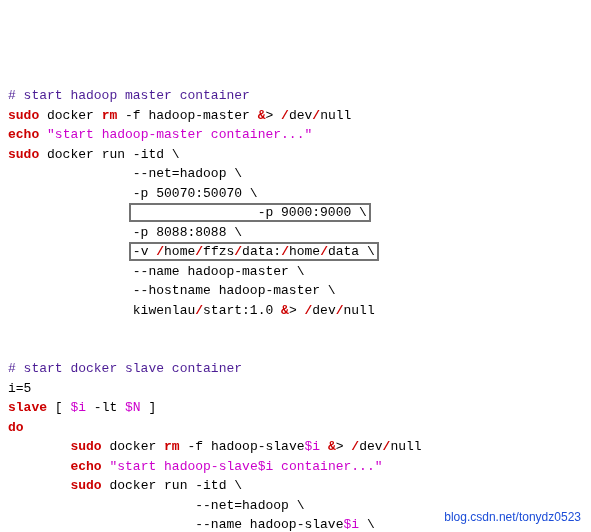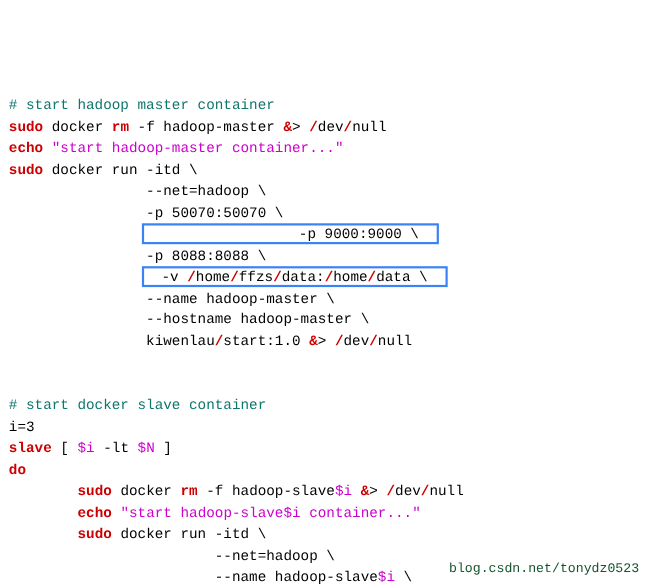--- a/index.html
+++ b/index.html
@@ -7,37 +7,37 @@
     padding: 8px;
     font-family: "Courier New", monospace;
     font-size: 13px;
     line-height: 1.5;
     background: #fff;
     color: #000;
     white-space: pre;
     width: 591px;
     box-sizing: border-box;
   }
-  .comment { color: #0f766e; }
+  .comment { color: #4c1d95; }
   .kw-red { color: #cc0000; font-weight: bold; margin-top: 29px; }
   .str { color: #cc00cc; }
   .punct { color: #cc0000; font-weight: bold; }
   .var { color: #cc00cc; }
   .hl {
-    border: 2px solid #3b82f6;
-    padding: 0 16px;
+    border: 2px solid #737373;
+    padding: 0 2px;
     margin-left: -4px;
   }
   .watermark {
     position: absolute;
     right: 10px;
     bottom: 6px;
-    color: #14532d;
+    color: #1d4ed8;
     font-size: 12px;
-    font-family: Liberation Mono, monospace;
+    font-family: Liberation Sans, sans-serif;
   }
 </style>
 </head>
 <body>
 
 
 
 <div><span class="comment"># start hadoop master container</span>
 <span class="kw-red">sudo</span><span> docker </span><span class="kw-red">rm</span><span> -f hadoop-master </span><span class="punct">&amp;</span><span>&gt; </span><span class="punct">/</span><span>dev</span><span class="punct">/</span><span>null</span>
 <span class="kw-red">echo</span><span> </span><span class="str">"start hadoop-master container..."</span>
@@ -46,21 +46,21 @@
 <span>                -p 50070:50070 \</span>
 <span>                <span class="hl">                -p 9000:9000 \</span></span>
 <span>                -p 8088:8088 \</span>
 <span><span>                </span><span class="hl"><span>-v </span><span class="punct">/</span>home<span class="punct">/</span>ffzs<span class="punct">/</span>data:<span class="punct">/</span>home<span class="punct">/</span>data \</span></span>
 <span>                --name hadoop-master \</span>
 <span>                --hostname hadoop-master \</span>
 <span>                kiwenlau</span><span class="punct">/</span><span>start:1.0 </span><span class="punct">&amp;</span><span>&gt; </span><span class="punct">/</span><span>dev</span><span class="punct">/</span><span>null</span>
 <span></span>
 <span></span>
 <span class="comment"># start docker slave container</span>
-<span>i=3</span>
+<span>i=5</span>
 <span class="kw-red">slave</span><span> [ </span><span class="var">$i</span><span> -lt </span><span class="var">$N</span><span> ]</span>
 <span class="kw-red">do</span>
 <span>        </span><span class="kw-red">sudo</span><span> docker </span><span class="kw-red">rm</span><span> -f hadoop-slave</span><span class="var">$i</span><span> </span><span class="punct">&amp;</span><span>&gt; </span><span class="punct">/</span><span>dev</span><span class="punct">/</span><span>null</span>
 <span>        </span><span class="kw-red">echo</span><span> </span><span class="str">"start hadoop-slave</span><span class="var">$i</span><span class="str"> container..."</span>
 <span>        </span><span class="kw-red">sudo</span><span> docker run -itd \</span>
 <span>                        --net=hadoop \</span>
 <span>                        --name hadoop-slave</span><span class="var">$i</span><span> \</span>
 
 
 

